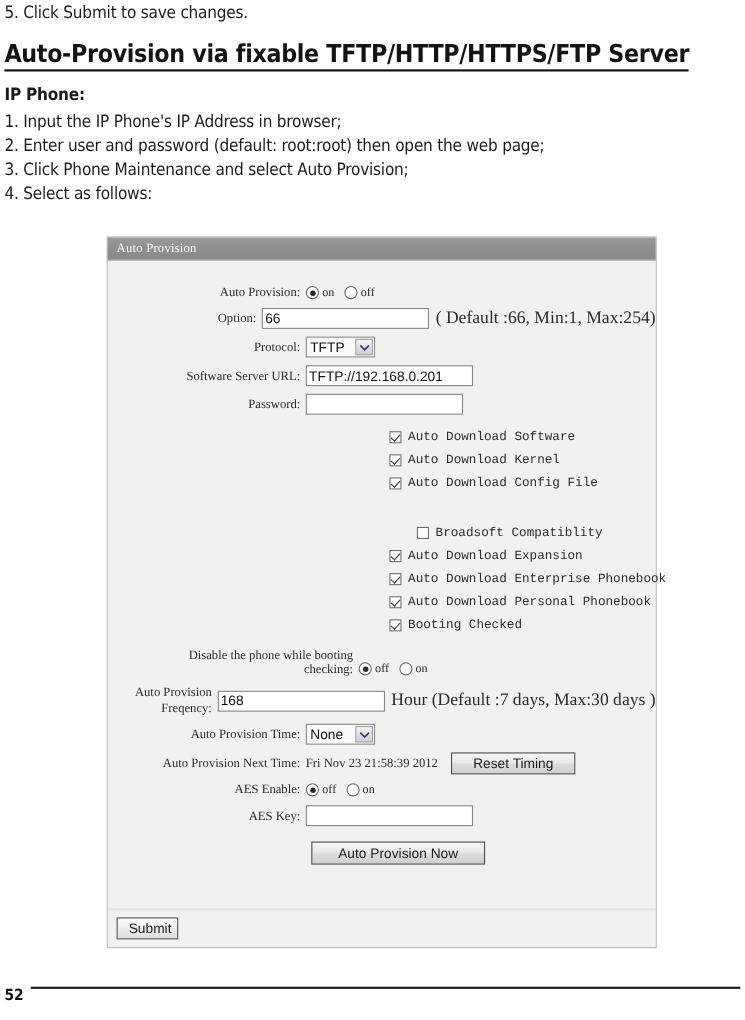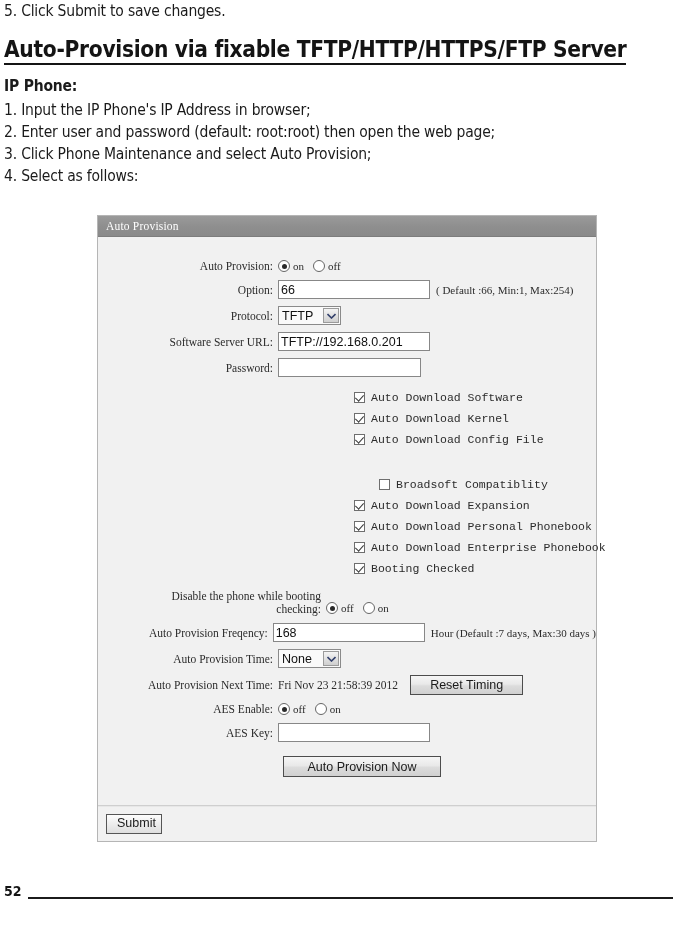--- a/index.html
+++ b/index.html
@@ -72,21 +72,21 @@
     font-family: "Liberation Serif", serif;
     font-size: 11.5px;
     line-height: 21px;
     padding-left: 8px;
     box-sizing: border-box;
     letter-spacing: 0.2px;
   }
   .panel-body {
     background: #f1f1f1;
     padding-top: 22px;
-    padding-bottom: 28px;
+    padding-bottom: 40px;
     border-bottom: 1px solid #cfcfcf;
   }
   .panel-footer {
     background: #f1f1f1;
     border-top: 1px solid #e7e7e7;
     padding: 6px 0 7px 8px;
   }
 
   
   .row {
@@ -117,21 +117,21 @@
     color: #111;
     padding: 0 2px;
     line-height: 17px;
     outline: none;
   }
   .txt.w150 { width: 152px; }
   .txt.w152 { width: 152px; }
 
   .hint {
     font-family: "Liberation Serif", serif;
-    font-size: 11px;
+    font-size: 16px;
     color: #2b2b2b;
     margin-left: 6px;
     white-space: nowrap;
   }
 
   .sel {
     position: relative;
     border: 1px solid #8a8a8a;
     background: #fafafa;
     height: 19px;
@@ -257,24 +257,24 @@
     display: flex;
     justify-content: flex-start;
     padding-left: 185px;
     margin-top: 14px;
   }
 
   
   .pg-footer {
     position: absolute;
     left: 4px;
-    bottom: 28px;
+    bottom: 14px;
     width: 669px;
     display: flex;
-    align-items: flex-end;
+    align-items: flex-start;
   }
   .pg-num {
     font-family: "DejaVu Sans Condensed", "Liberation Sans Narrow", "Liberation Sans", sans-serif;
     font-weight: bold;
     font-size: 14px;
     color: #141414;
     margin-right: 6px;
   }
   .pg-rule {
     flex: 1;
@@ -369,25 +369,25 @@
       <div class="cb-row indent">
         <span class="cbox"></span>
         <span class="cb-lbl">Broadsoft Compatiblity</span>
       </div>
       <div class="cb-row">
         <span class="cbox checked"></span>
         <span class="cb-lbl">Auto Download Expansion</span>
       </div>
       <div class="cb-row">
         <span class="cbox checked"></span>
+        <span class="cb-lbl">Auto Download Enterprise Phonebook</span>
+      </div>
+      <div class="cb-row">
+        <span class="cbox checked"></span>
         <span class="cb-lbl">Auto Download Personal Phonebook</span>
-      </div>
-      <div class="cb-row">
-        <span class="cbox checked"></span>
-        <span class="cb-lbl">Auto Download Enterprise Phonebook</span>
       </div>
       <div class="cb-row">
         <span class="cbox checked"></span>
         <span class="cb-lbl">Booting Checked</span>
       </div>
     </div>
 
     <div class="row" style="margin-top:14px; align-items:flex-start;">
       <div class="lbl two-line">
         <div>Disable the phone while booting</div>

